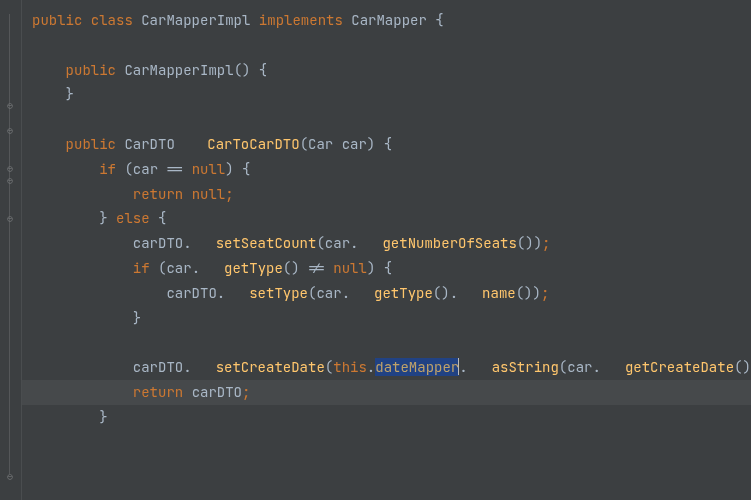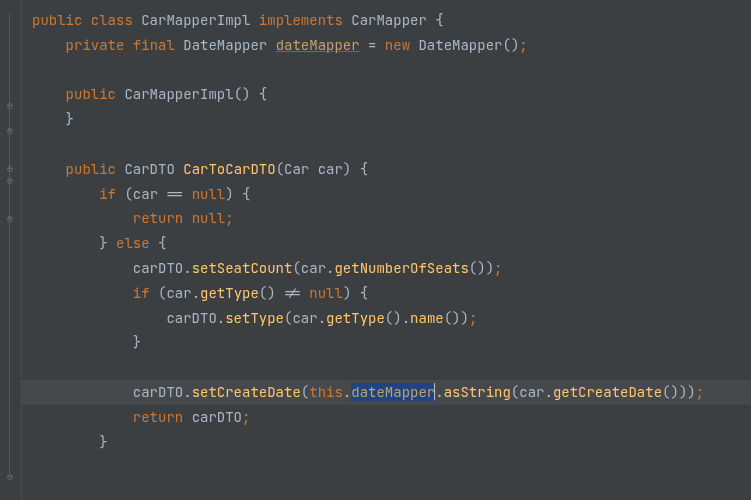--- a/index.html
+++ b/index.html
@@ -49,21 +49,21 @@
   .hl-line {
     background: #46494b;
     position: absolute;
     left: 0; right: 0;
     height: 24.8px;
     z-index: 0;
   }
   .code-line > span, .code-line { position: relative; z-index: 1; }
   .kw { color: #cc7832; }
   .type { color: #a9b7c6; }
-  .method { color: #ffc66d; }
+  .method { color: #ffc66d; margin-left: 24px; }
   .field-decl { color: #bfa26a; text-decoration: underline #7a6a42; }
   .sel {
     background: #214283;
     color: #bfa26a;
   }
   .caret {
     display: inline-block;
     width: 1px; height: 17px;
     background: #bbbbbb;
     vertical-align: -3px;
@@ -83,21 +83,20 @@
   <div class="fold-mark" style="top:175px;">⊖</div>
   <div class="fold-mark" style="top:213px;">⊖</div>
   <div class="fold-mark" style="top:471px;">⊖</div>
 </div>
 
 <div class="editor">
   <div class="hl-line" style="top:380px;"></div>
 
   <div class="code-line"><span class="kw">public</span> <span class="kw">class</span> <span class="type">CarMapperImpl</span> <span class="kw">implements</span> <span class="type">CarMapper</span> <span class="punct">{</span></div>
 
-  <div class="code-line">    <span class="kw">private</span> <span class="kw">final</span> <span class="type">DateMapper</span> <span class="field-decl">dateMapper</span> <span class="punct">=</span> <span class="kw">new</span> <span class="type">DateMapper</span><span class="punct">(</span><span class="punct">)</span><span class="semi">;</span></div>
 
   <div class="code-line"> </div>
 
   <div class="code-line">    <span class="kw">public</span> <span class="type">CarMapperImpl</span><span class="punct">(</span><span class="punct">)</span> <span class="punct">{</span></div>
 
   <div class="code-line">    <span class="punct">}</span></div>
 
   <div class="code-line"> </div>
 
   <div class="code-line">    <span class="kw">public</span> <span class="type">CarDTO</span> <span class="method">CarToCarDTO</span><span class="punct">(</span><span class="type">Car</span> <span>car</span><span class="punct">)</span> <span class="punct">{</span></div>

